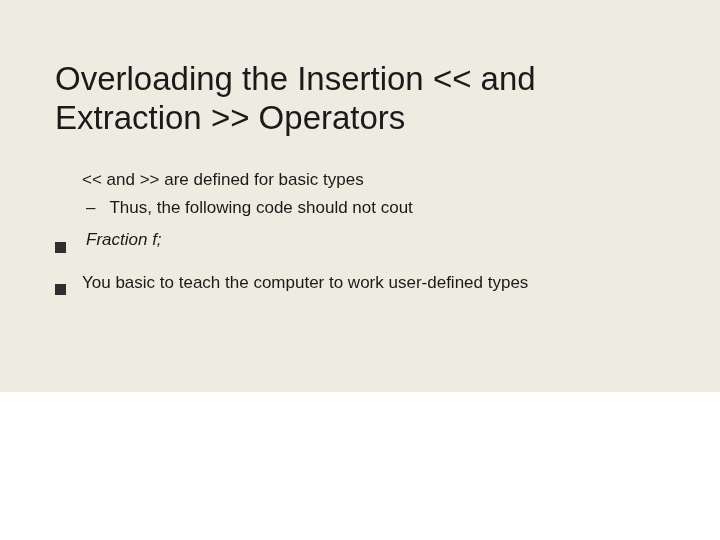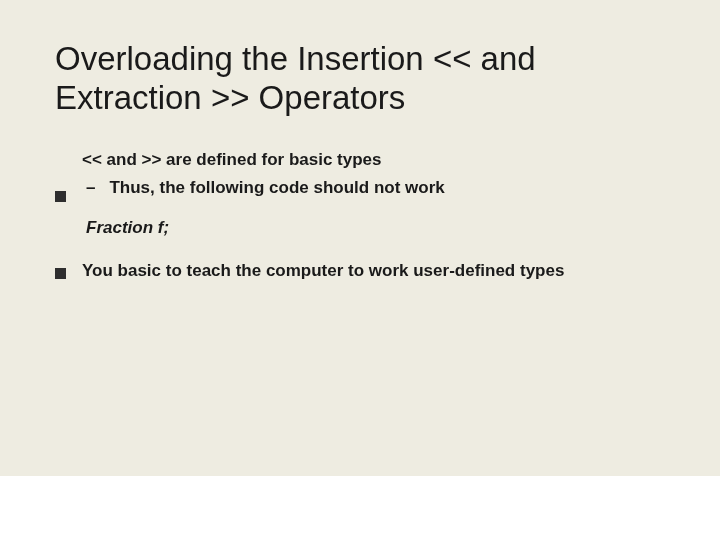--- a/index.html
+++ b/index.html
@@ -6,41 +6,40 @@
     margin: 0;
     padding: 0;
     width: 720px;
     height: 540px;
     background: #ffffff;
     font-family: Arial, Helvetica, sans-serif;
   }
   .slide {
     box-sizing: border-box;
     width: 720px;
-    height: 476px;
+    height: 392px;
     background: #eeece1;
-    padding: 40px 55px 40px 55px;
+    padding: 60px 55px 40px 55px;
     color: #1a1a1a;
   }
   .title {
     font-size: 33px;
     line-height: 1.18;
     font-weight: 400;
     margin: 0 0 30px 0;
     letter-spacing: 0;
   }
   .bullets {
     font-size: 17px;
     line-height: 1.45;
   }
   .b1 {
     display: flex;
-    align-items: center;
+    align-items: flex-end;
     margin-bottom: 18px;
-    font-weight: bold;
   }
   .b1 .marker {
     width: 11px;
     height: 11px;
     background: #2e2e2e;
     flex: 0 0 auto;
     margin-top: 5px;
     margin-right: 16px;
   }
   .b1 .content {
@@ -51,39 +50,39 @@
     align-items: flex-start;
     margin-top: 3px;
     margin-left: 4px;
   }
   .b2 .dash {
     flex: 0 0 auto;
     margin-right: 14px;
   }
   .code-line {
     font-style: italic;
-    margin-top: 16px;
+    margin-top: 8px;
     margin-left: 4px;
   }
 </style>
 </head>
 <body>
 
 <div class="slide">
   <h1 class="title">Overloading the Insertion &lt;&lt; and Extraction &gt;&gt; Operators</h1>
 
   <div class="bullets">
 
     <div class="b1">
       <div class="marker"></div>
       <div class="content">
         <div>&lt;&lt; and &gt;&gt; are defined for basic types</div>
         <div class="b2">
           <span class="dash">–</span>
-          <span>Thus, the following code should not work</span>
+          <span>Thus, the following code should not cout</span>
         </div>
         <div class="code-line">Fraction f;</div>
       </div>
     </div>
 
     <div class="b1">
       <div class="marker"></div>
       <div class="content">
         <div>You basic to teach the computer to work user-defined types</div>
       </div>

